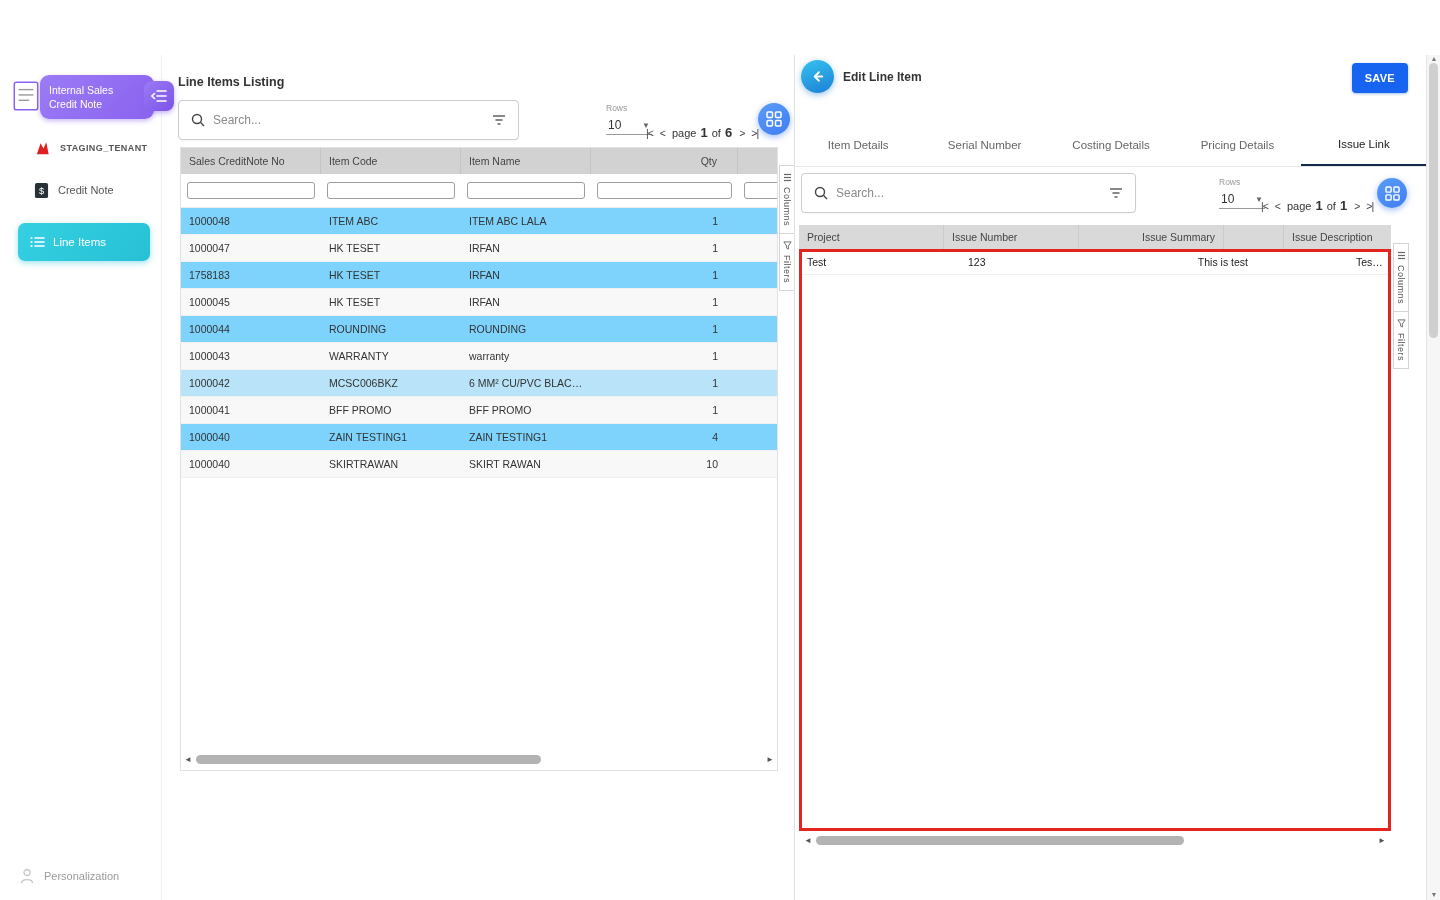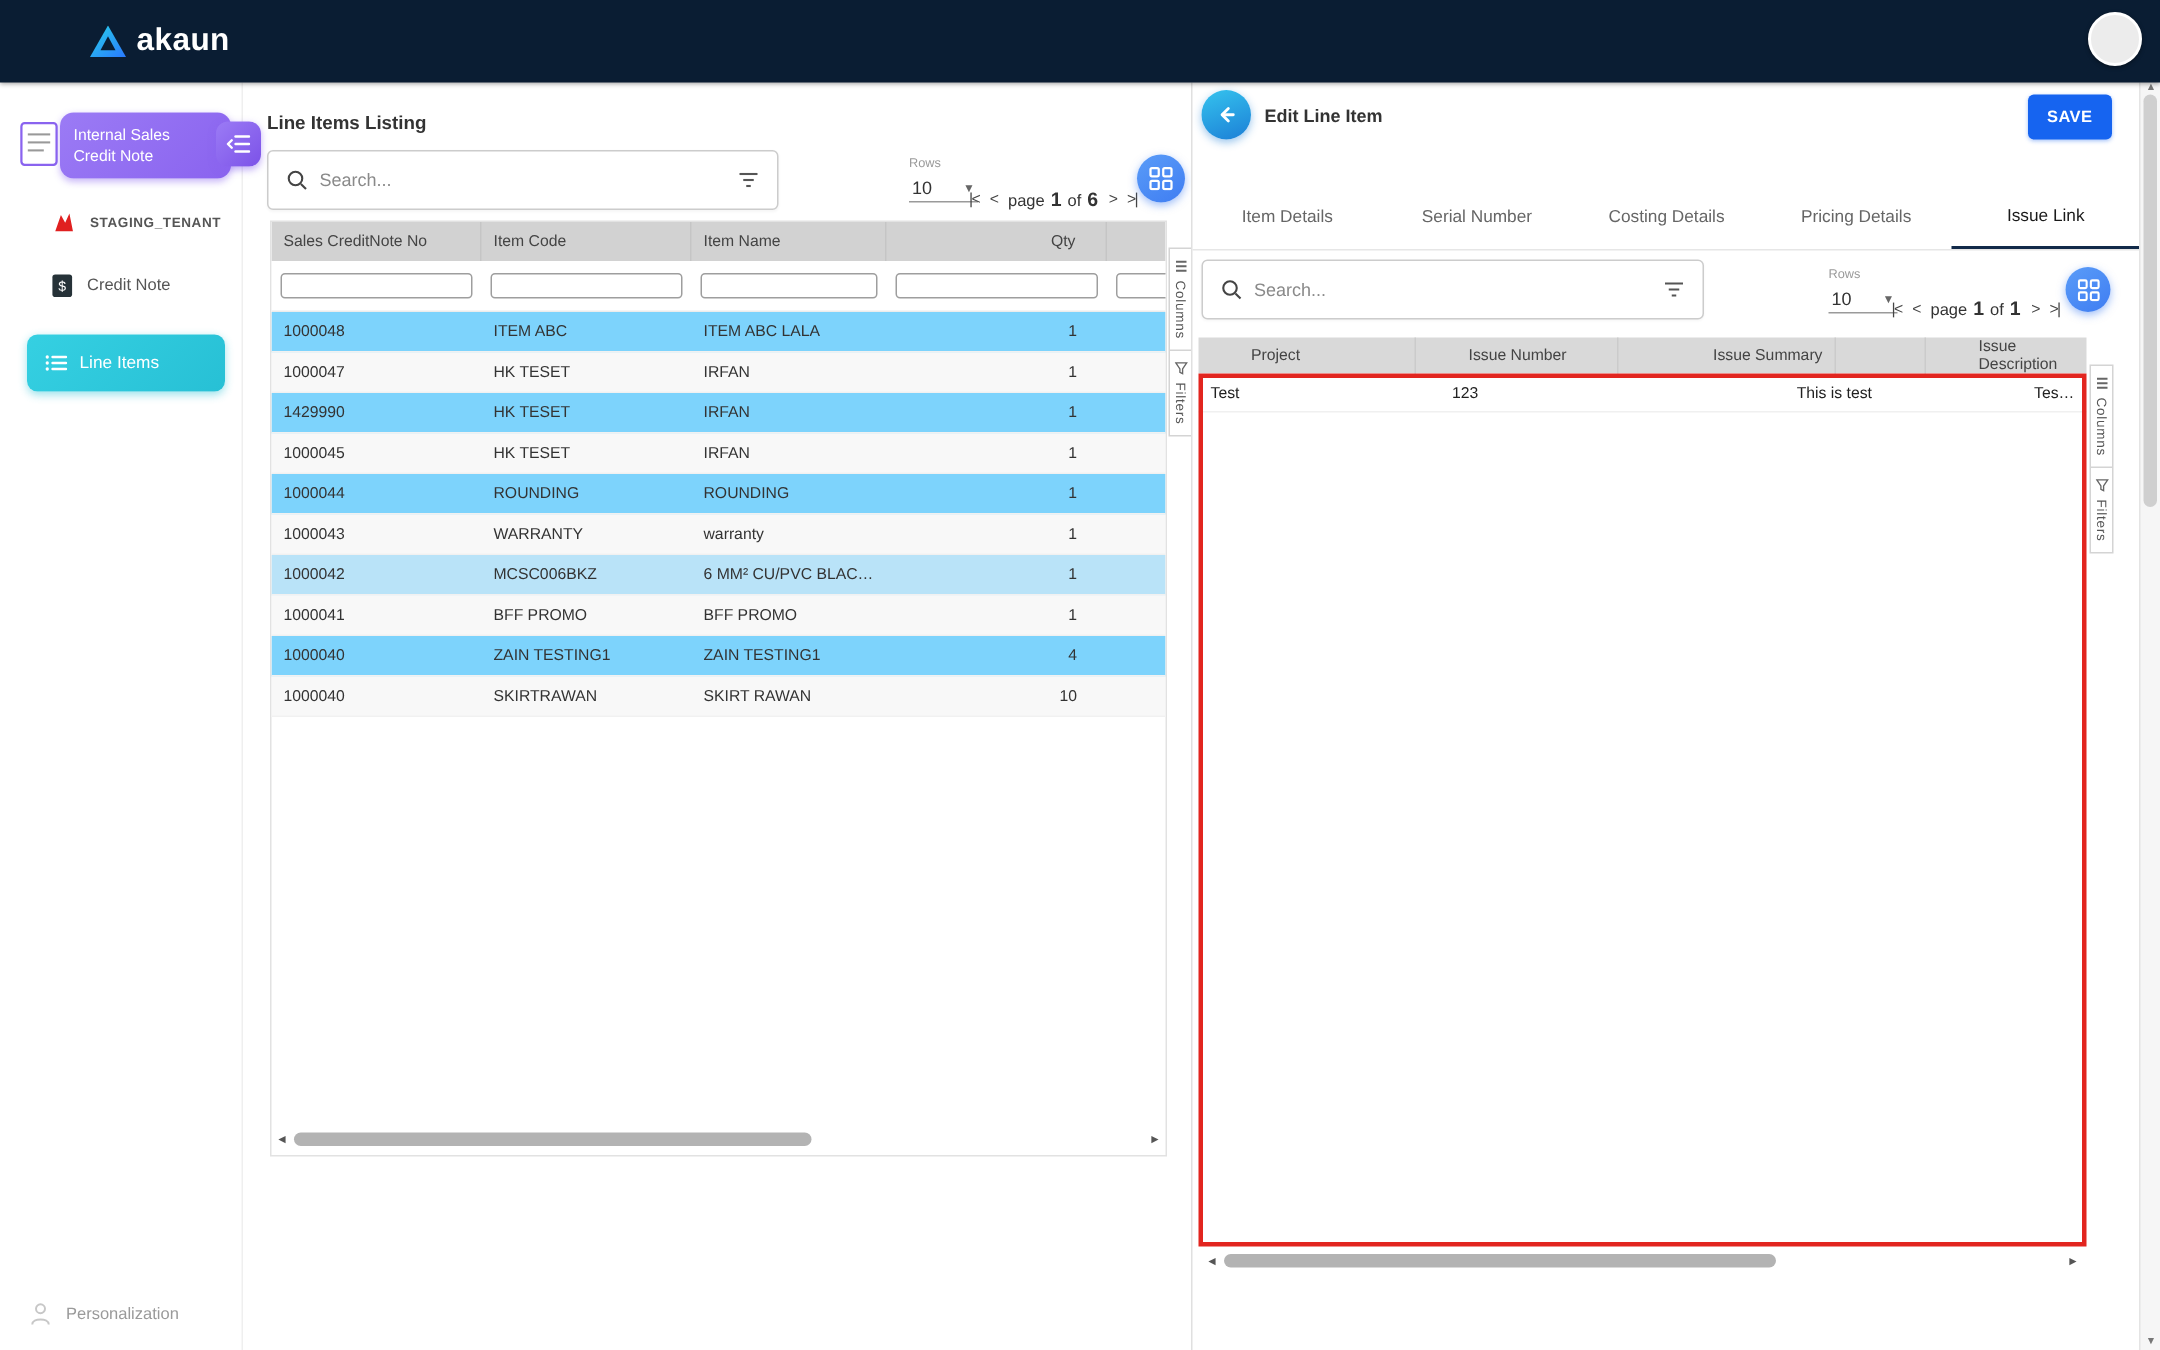--- a/index.html
+++ b/index.html
@@ -106,21 +106,21 @@
               cursor:pointer; box-shadow:0 1px 3px rgba(22,100,240,.4);
               font-family:"Liberation Sans",sans-serif;}
   .tabs { position:absolute; left:0; top:68px; width:632px; height:44px; display:flex;
           border-bottom:1px solid #e6e6e6; }
   .tab { flex:1; display:flex; align-items:center; justify-content:center; font-size:11.5px; color:#666;
          cursor:pointer; }
   .tab.active { color:#1a1a1a; border-bottom:2px solid #122a49; }
   .egrid { display:grid; grid-template-columns:145px 135px 145px 60px 1fr; }
   .editor-table { position:absolute; left:4px; top:170px; width:592px; }
   .ehead { background:#d9d9d9; height:24px; align-items:center; font-size:10.5px; color:#444; }
-  .ehead > div { padding:0 8px; height:100%; display:flex; align-items:center; border-right:1px solid #cbcbcb;margin-left:27px;}
+  .ehead > div { padding:0 8px; height:100%; display:flex; align-items:center; border-right:1px solid #cbcbcb;}
   .ehead > div:last-child { border-right:none; }
   .ehead .sumh { justify-content:flex-end;text-align:right; }
   .erow { height:26px; align-items:center; font-size:10.5px; color:#222; border-bottom:1px solid #f0f0f0;
           background:#fff; cursor:pointer;gap:16px;}
   .cell.sum { text-align:right; }
   .red-box { position:absolute; left:4px; top:194px; width:592px; height:582px;
              border:3px solid var(--ann-red); pointer-events:none; z-index:10; }
 
   
   .vscroll { position:absolute; top:55px; right:0; width:14px; height:845px; background:#f6f6f6;
@@ -129,36 +129,20 @@
              border-radius:5px; cursor:grab; }
   .vscroll .varrow { position:absolute; left:0; width:14px; text-align:center; font-size:7px; color:#777;
              cursor:pointer; }
   .vscroll .up { top:0; } .vscroll .down { bottom:2px; }
 </style>
 </head>
 <body>
 
 <div id="screen">
 
-  <div class="topbar">
-    <div class="brand">
-      <svg width="24" height="21" viewBox="0 0 24 21">
-        <defs>
-            <linearGradient id="lg1" x1="0" y1="0" x2="1" y2="1">
-          <stop offset="0" stop-color="#29d3e8"></stop>
-              <stop offset="1" stop-color="#2979ff"></stop>
-        </linearGradient>
-          </defs>
-        <path d="M12 0 L24 21 H0 Z" fill="url(#lg1)"></path>
-        <path d="M12 7.2 L17 16.5 H7 Z" fill="#0a1d33"></path>
-      </svg>
-      <span class="brand-text">akaun</span>
-    </div>
-    <div class="avatar"></div>
-  </div>
 
   <div class="sidebar">
     <div class="app-doc-icon">
       <svg width="32" height="32" viewBox="0 0 30 30">
         <rect x="4" y="2" width="22" height="26" rx="2" fill="#fff" stroke="#8a63ef" stroke-width="1.4"></rect>
         <line x1="8" y1="9" x2="22" y2="9" stroke="#999" stroke-width="1.3"></line>
         <line x1="8" y1="14" x2="22" y2="14" stroke="#999" stroke-width="1.3"></line>
         <line x1="8" y1="19" x2="18" y2="19" stroke="#999" stroke-width="1.3"></line>
       </svg>
     </div>
@@ -283,21 +267,21 @@
 
   <div class="trow lgrid">
     <div class="cell">1000047</div>
     <div class="cell">HK TESET</div>
     <div class="cell">IRFAN</div>
     <div class="cell qty">1</div>
     <div class="cell"></div>
   </div>
 
   <div class="trow lgrid">
-    <div class="cell">1429990</div>
+    <div class="cell">1758183</div>
     <div class="cell">HK TESET</div>
     <div class="cell">IRFAN</div>
     <div class="cell qty">1</div>
     <div class="cell"></div>
   </div>
 
   <div class="trow lgrid">
     <div class="cell">1000045</div>
     <div class="cell">HK TESET</div>
     <div class="cell">IRFAN</div>

